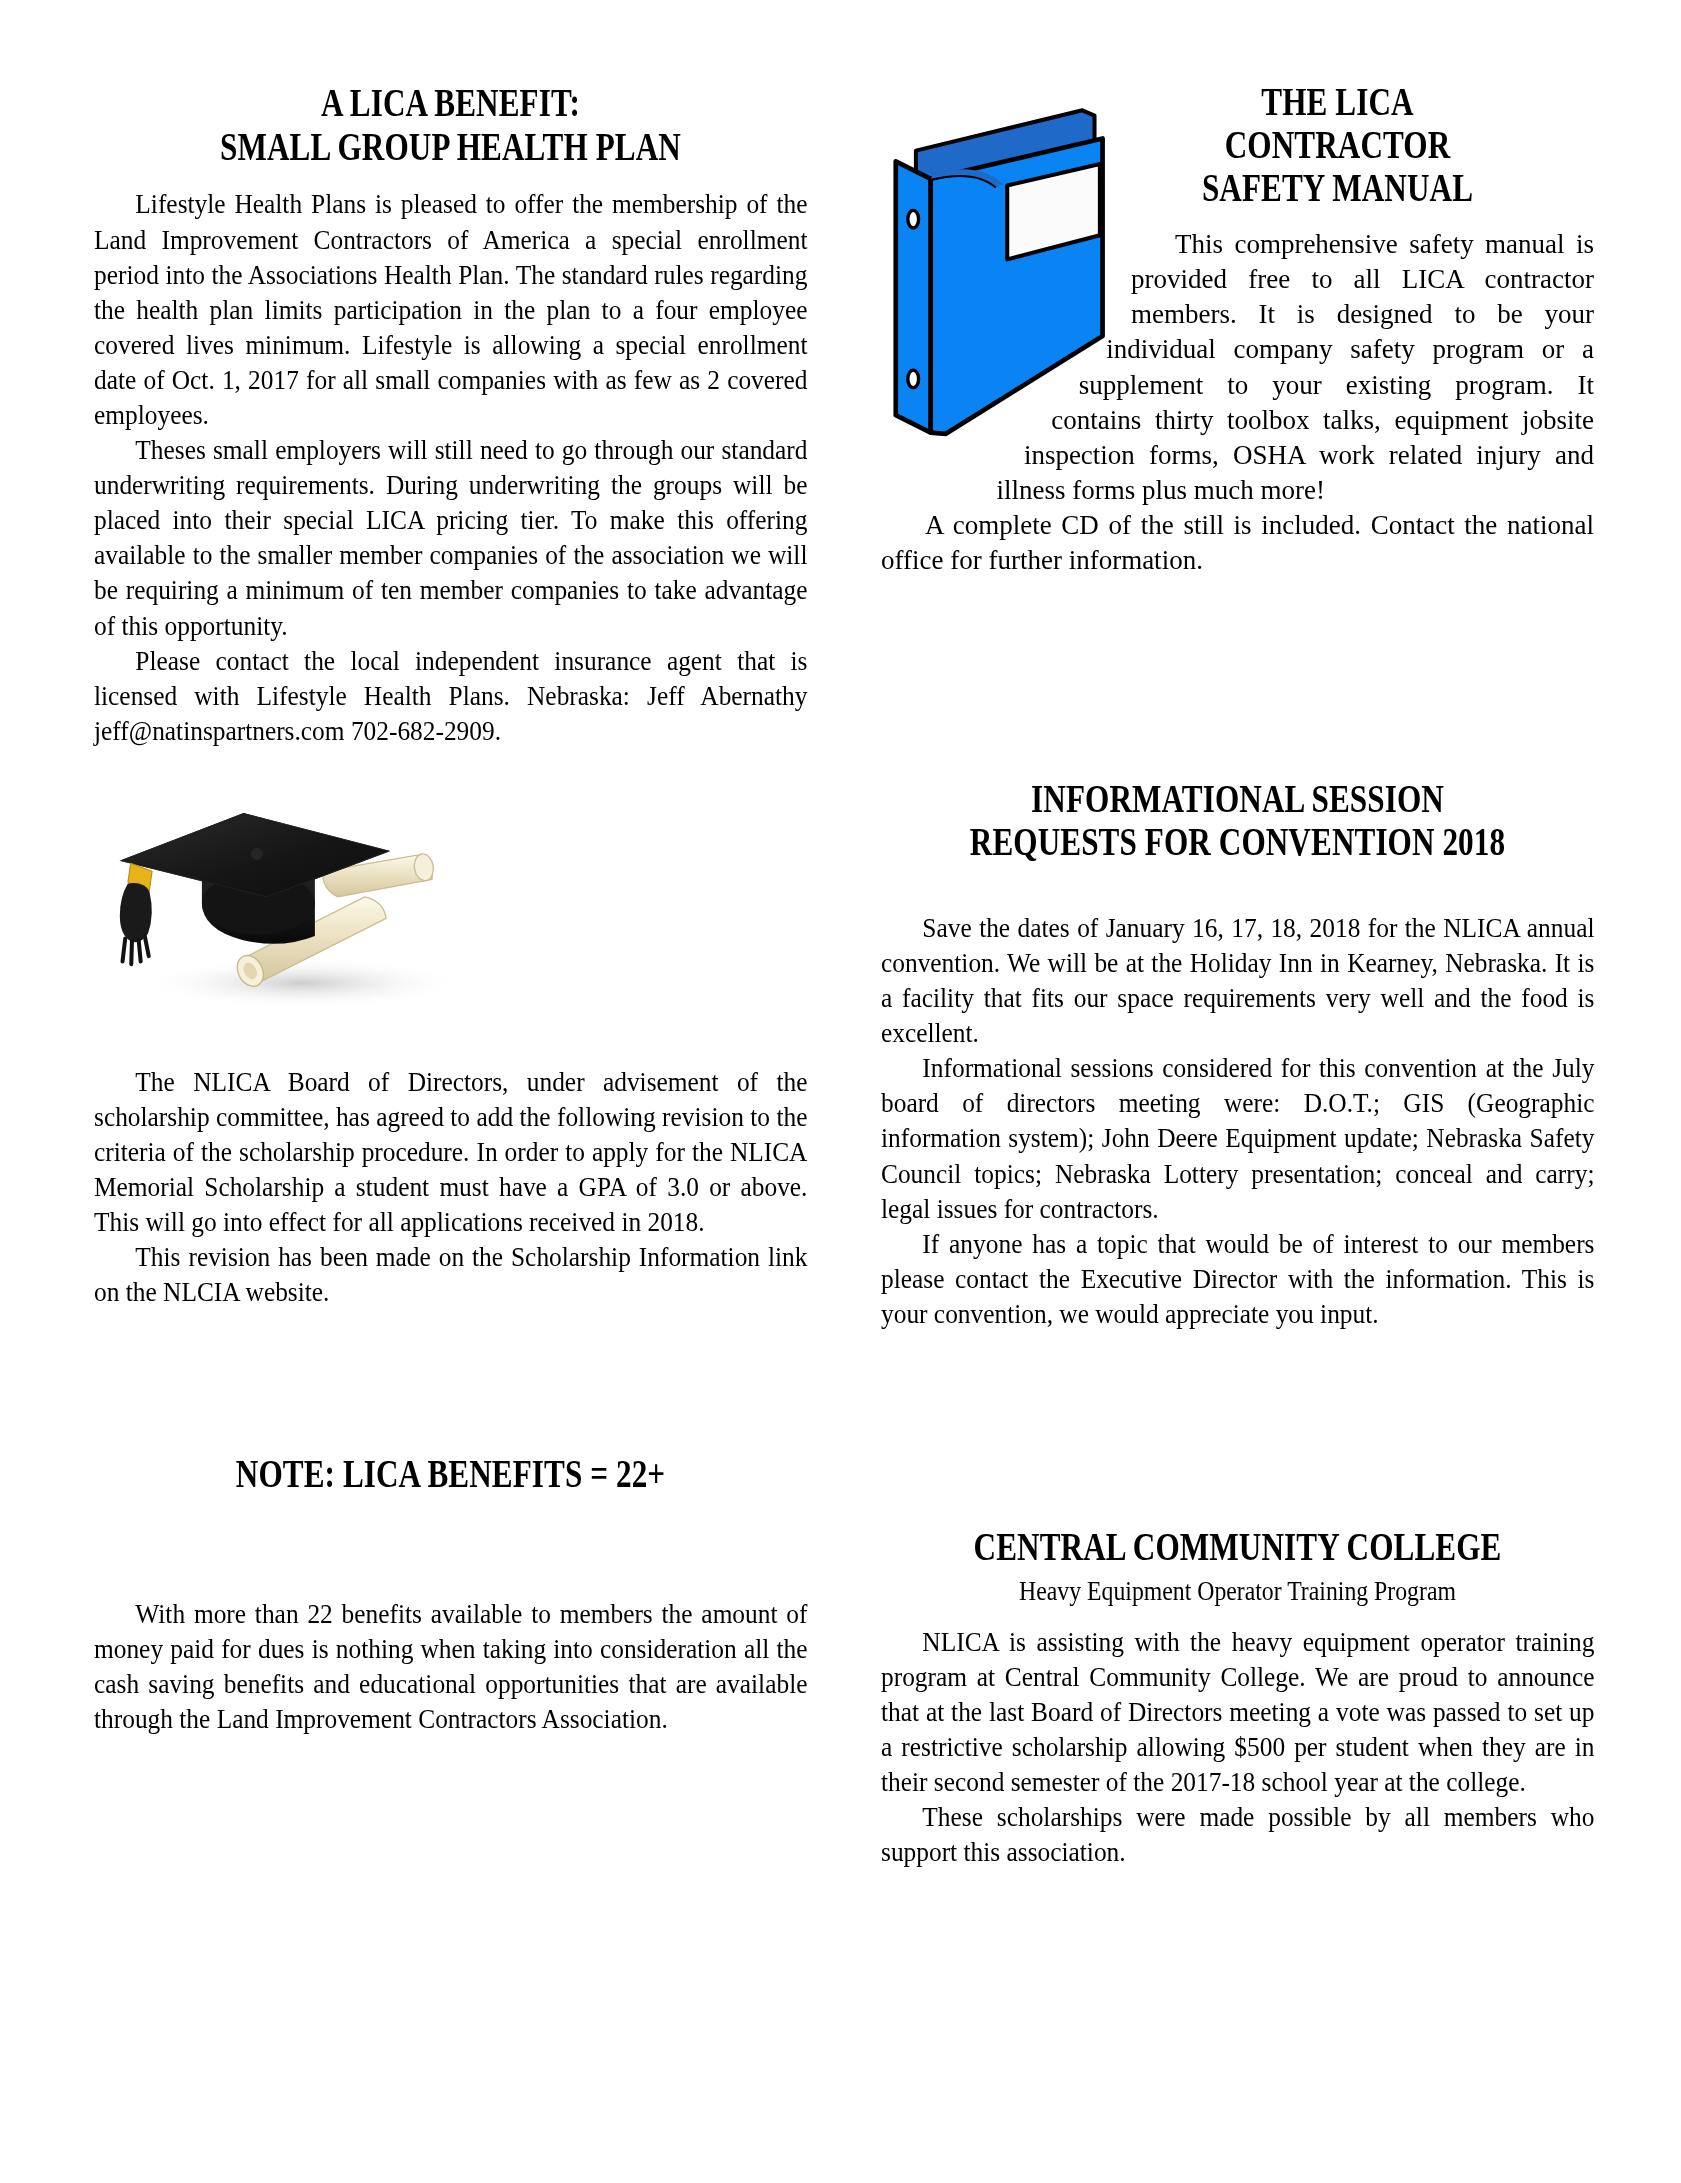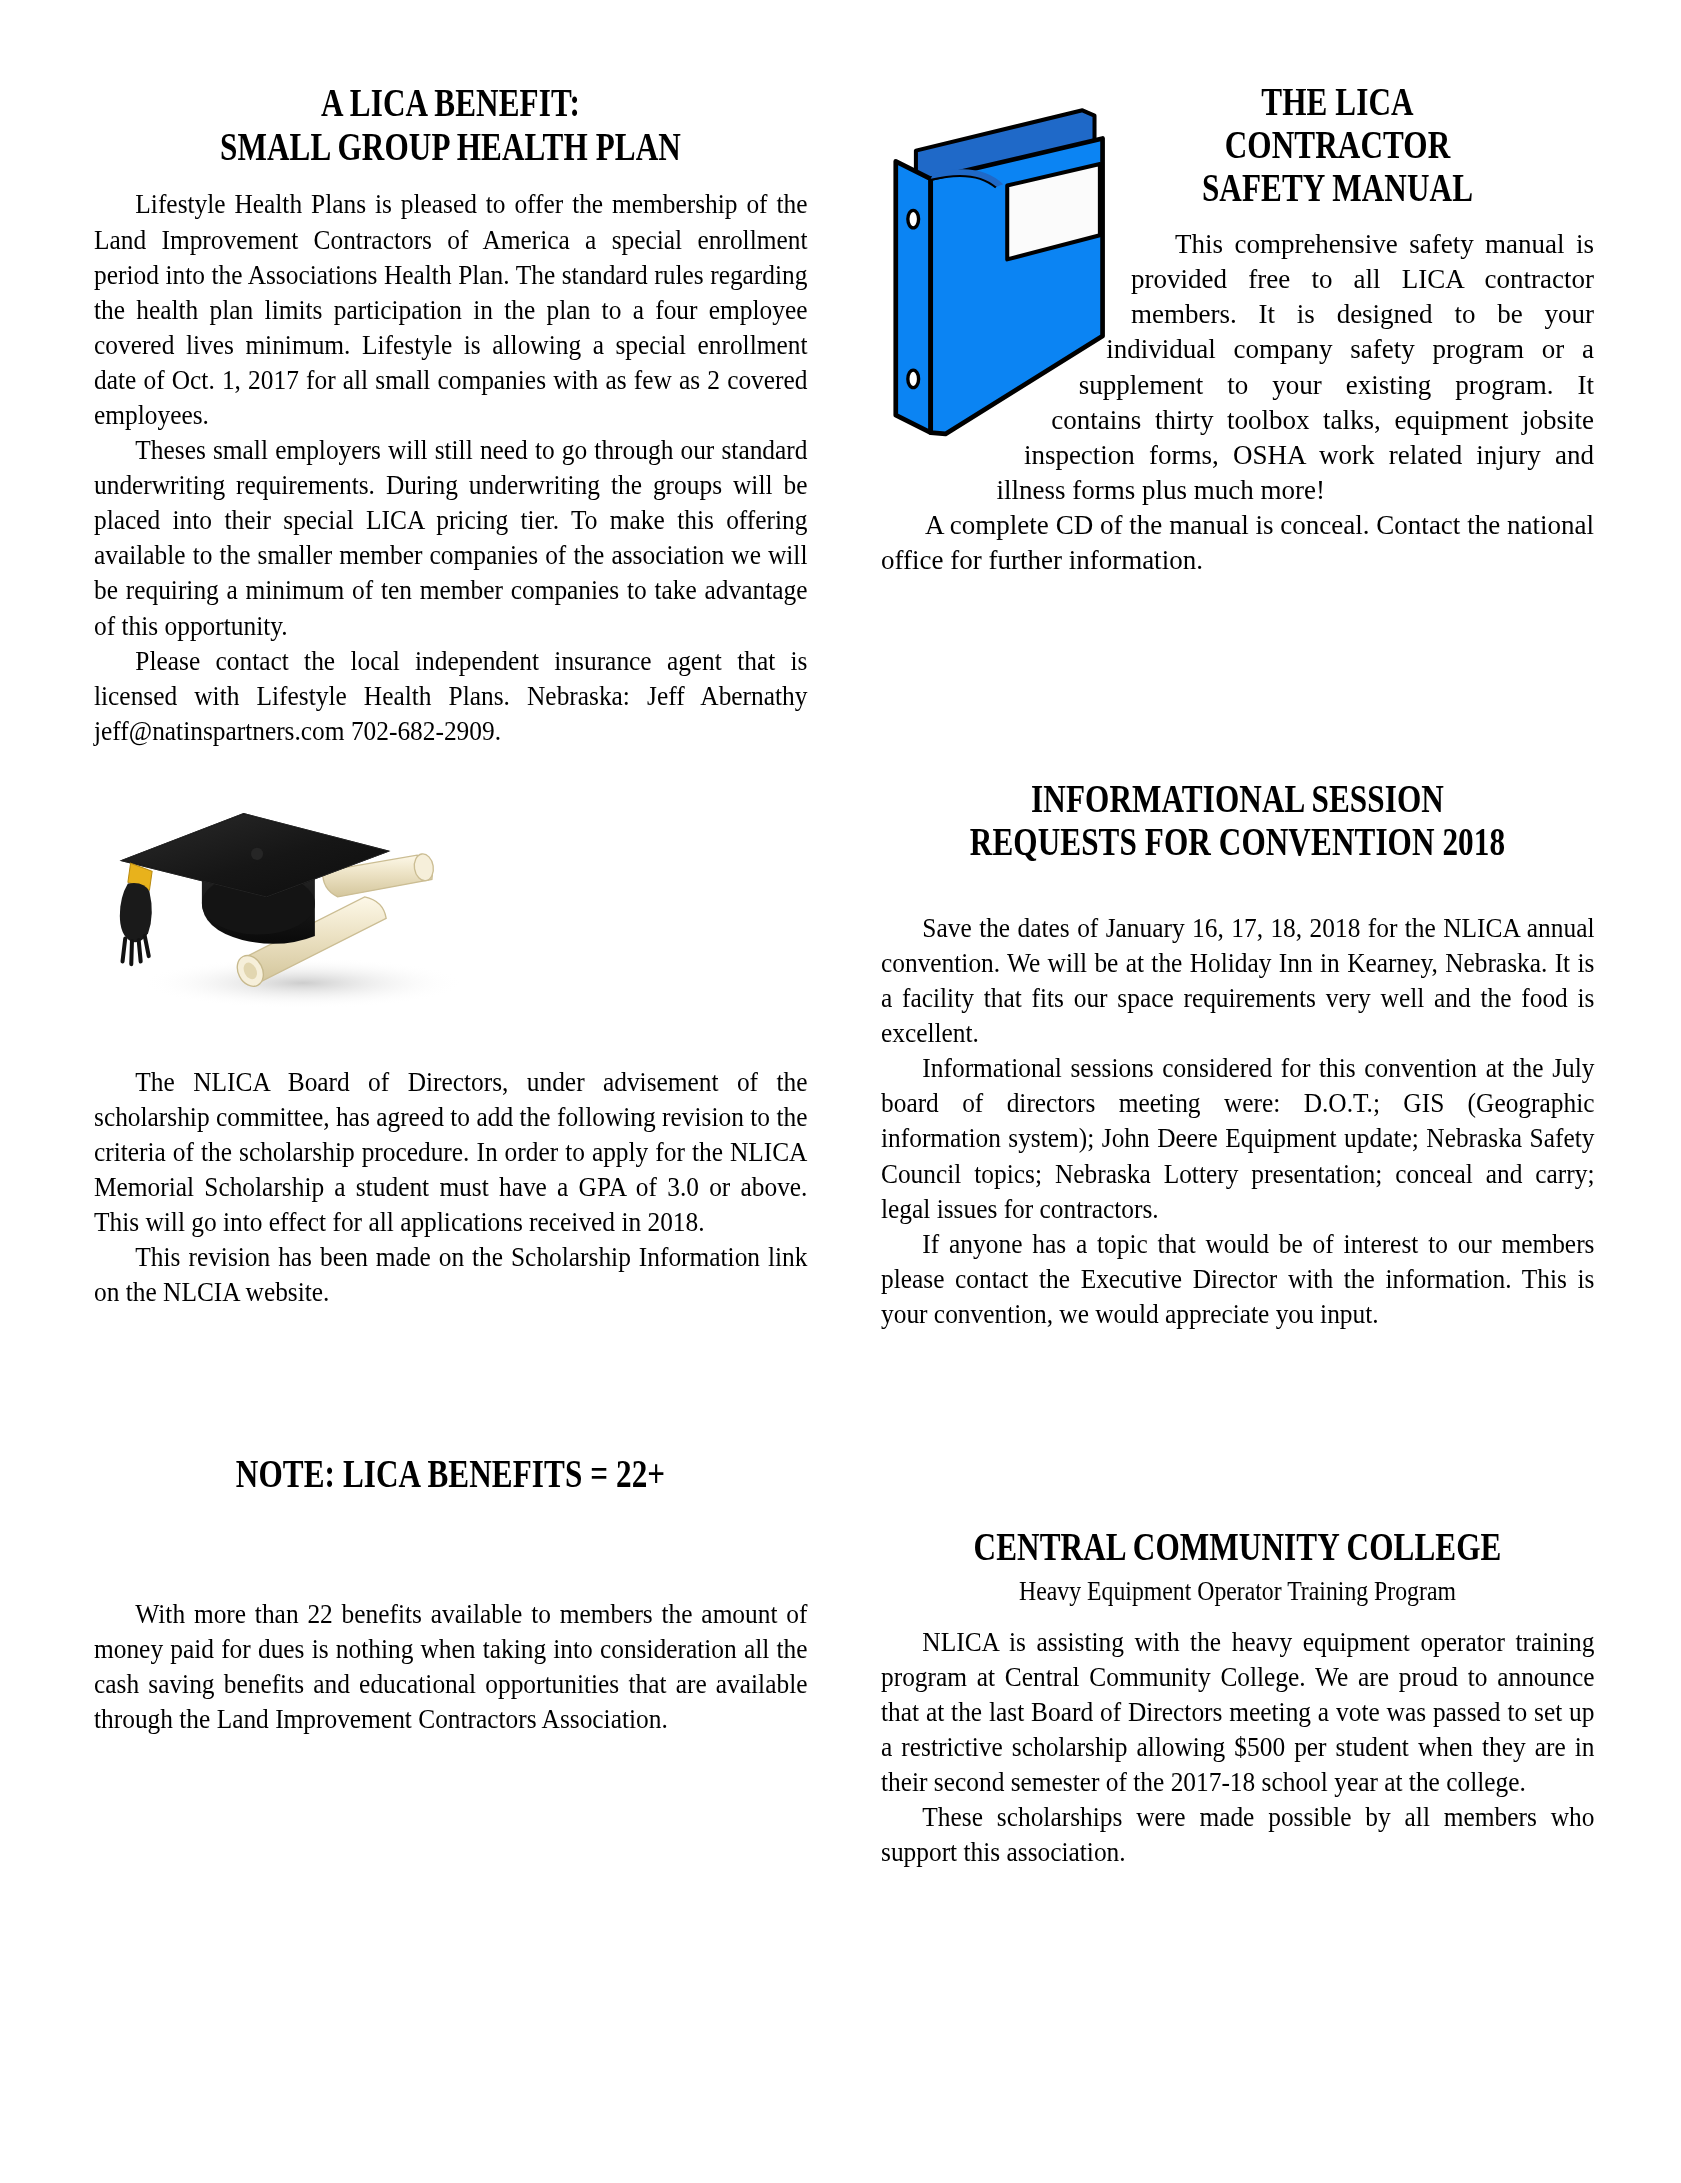--- a/index.html
+++ b/index.html
@@ -242,21 +242,21 @@
       <h2 class="sec-title rt-title tight">
         <span class="ln">THE LICA</span>
         <span class="ln">CONTRACTOR</span>
         <span class="ln">SAFETY MANUAL</span>
       </h2>
 
       <div class="gap-s"></div>
 
       <div>
         <p class="body">This comprehensive safety manual is provided free to all LICA contractor members.  It is designed to be your individual company safety program or a supplement to your existing program.  It contains thirty toolbox talks, equipment jobsite inspection forms, OSHA work related injury and illness forms plus much more!</p>
-        <p class="body">A complete CD of the manual is conceal.  Contact the national office for further information.</p>
+        <p class="body">A complete CD of the still is included.  Contact the national office for further information.</p>
       </div>
 
       <div style="clear:both"></div>
       <div class="gap-xl"></div>
       <div style="height:59px"></div>
 
       <h2 class="sec-title rt-title tight">
         <span class="ln">INFORMATIONAL SESSION</span>
         <span class="ln">REQUESTS FOR CONVENTION 2018</span>
       </h2>

